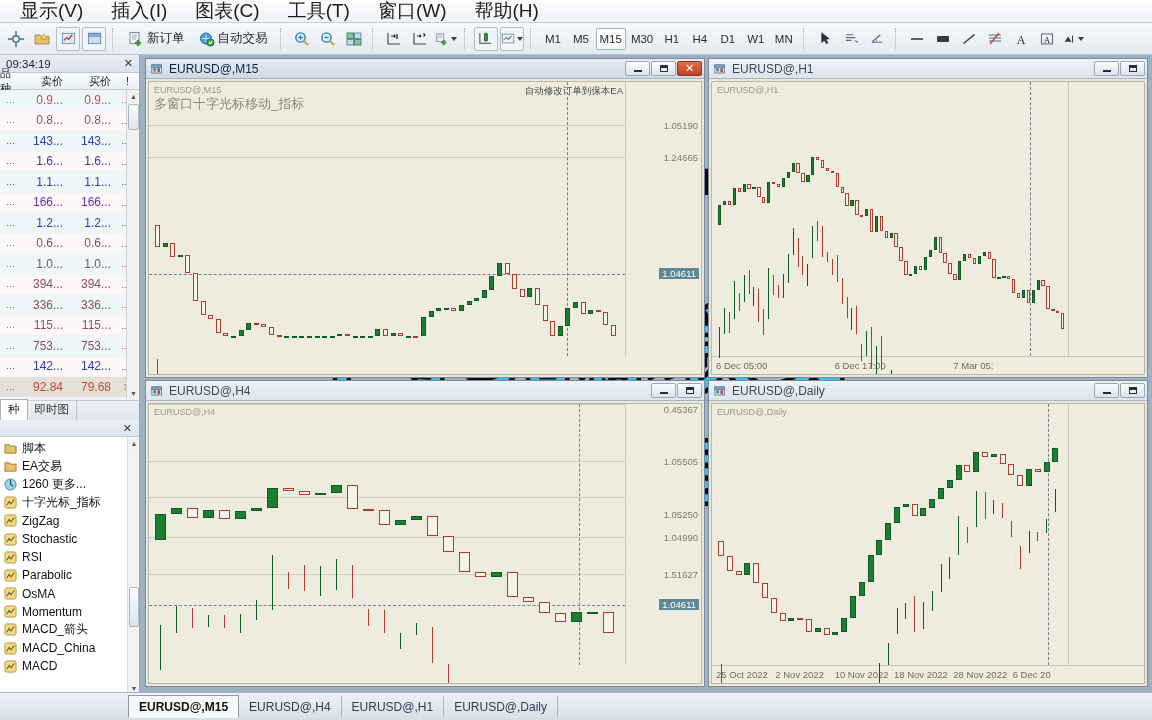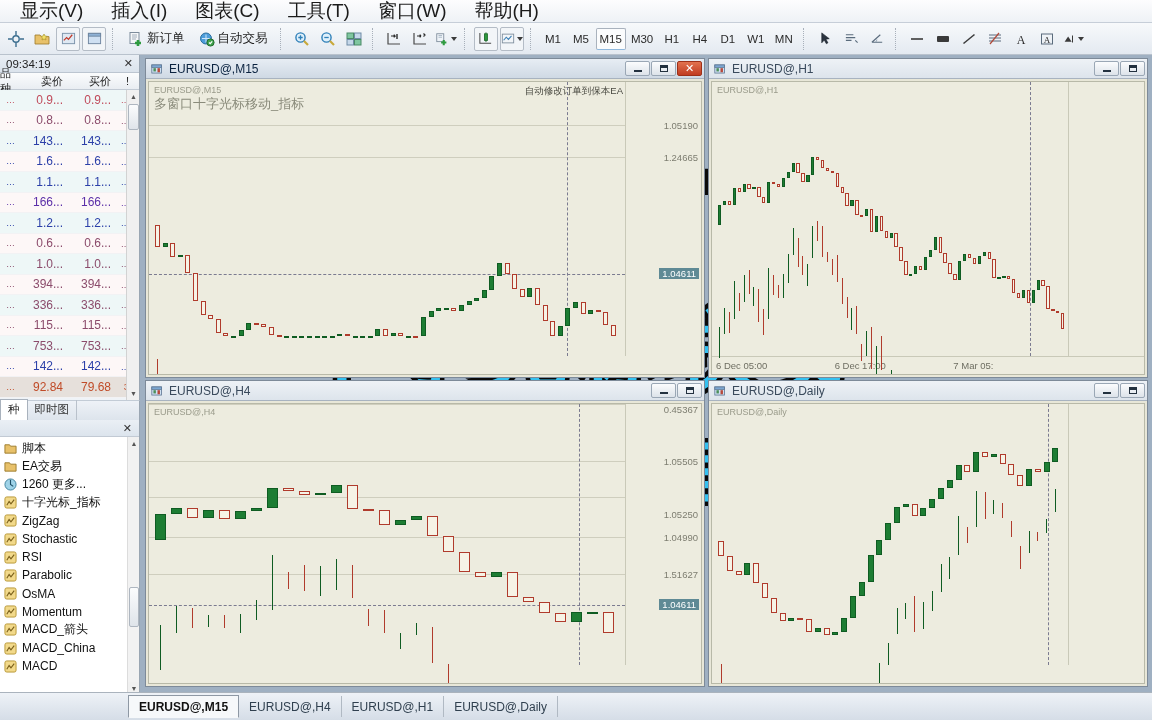--- a/index.html
+++ b/index.html
@@ -988,20 +988,28 @@
               <div class="m"></div>
             </div>
           <div class="wbtn">
               <div class="r"></div>
             </div>
         </div>
       </div>
       <div class="chart" id="chart-daily">
         <span class="chart-label">EURUSD@,Daily</span>
       <div class="price-axis"></div>
+          <div class="time-axis">
+            <span class="time-tick" style="left: 4px;">25 Oct 2022</span>
+            <span class="time-tick" style="left: 63.3333px;">2 Nov 2022</span>
+            <span class="time-tick" style="left: 122.667px;">10 Nov 2022</span>
+            <span class="time-tick" style="left: 182px;">18 Nov 2022</span>
+            <span class="time-tick" style="left: 241.333px;">28 Nov 2022</span>
+            <span class="time-tick" style="left: 300.667px;">6 Dec 20</span>
+          </div>
           <div class="crosshair-v" style="left: 336px;"></div>
           <div class="candle" style="left: 6px; width: 6px; top: 136.5px; height: 15.2186px; background: rgb(246, 243, 230); border: 1px solid rgb(176, 59, 44);">
             <div class="wick" style="top: 122.453px; height: 36.916px; background: rgb(176, 59, 44);"></div>
           </div>
           <div class="candle" style="left: 14.8px; width: 6px; top: 151.719px; height: 15.462px; background: rgb(246, 243, 230); border: 1px solid rgb(176, 59, 44);"></div>
           <div class="candle" style="left: 23.6px; width: 6px; top: 167.181px; height: 3.9689px; background: rgb(246, 243, 230); border: 1px solid rgb(176, 59, 44);"></div>
           <div class="candle" style="left: 32.4px; width: 6px; top: 158.696px; height: 12.4537px; background: rgb(29, 125, 51); border: 1px solid rgb(15, 92, 34);"></div>
           <div class="candle" style="left: 41.2px; width: 6px; top: 158.696px; height: 20.3112px; background: rgb(246, 243, 230); border: 1px solid rgb(176, 59, 44);"></div>
           <div class="candle" style="left: 50px; width: 6px; top: 179.007px; height: 15.0208px; background: rgb(246, 243, 230); border: 1px solid rgb(176, 59, 44);"></div>
           <div class="candle" style="left: 58.8px; width: 6px; top: 194.028px; height: 15.3713px; background: rgb(246, 243, 230); border: 1px solid rgb(176, 59, 44);"></div>

